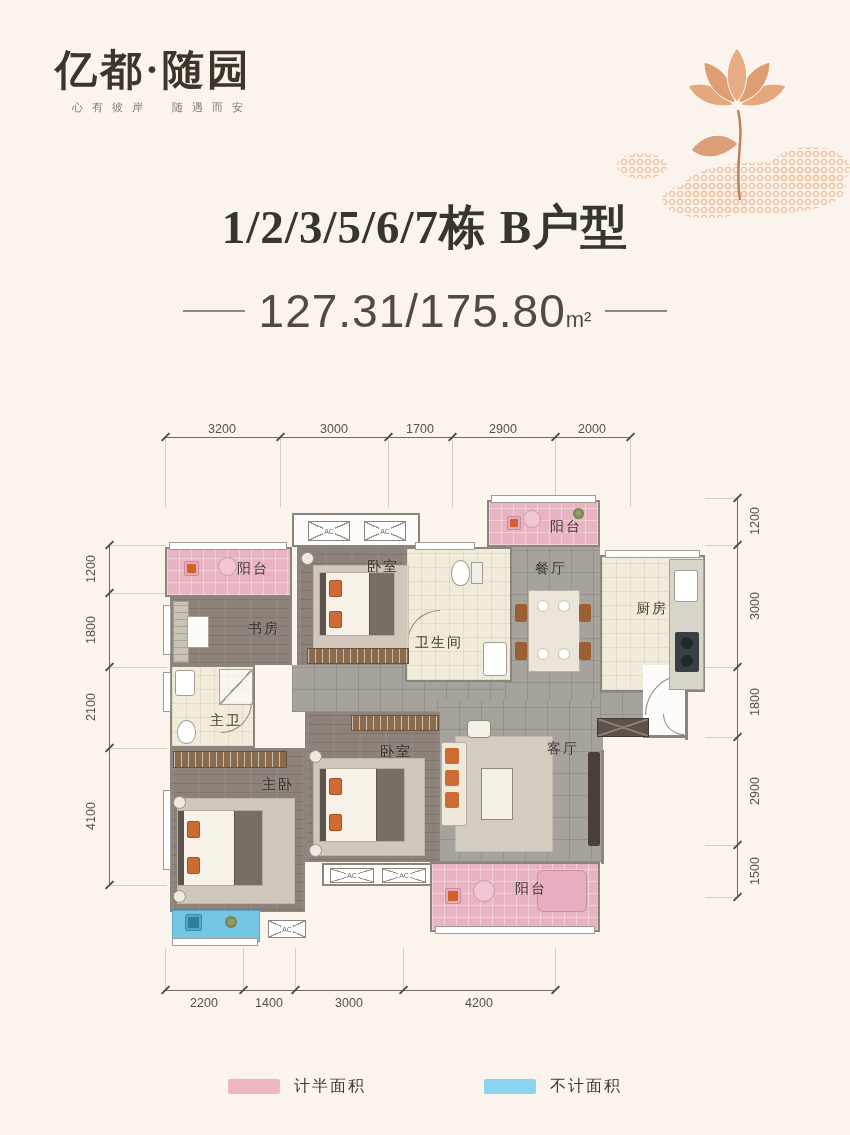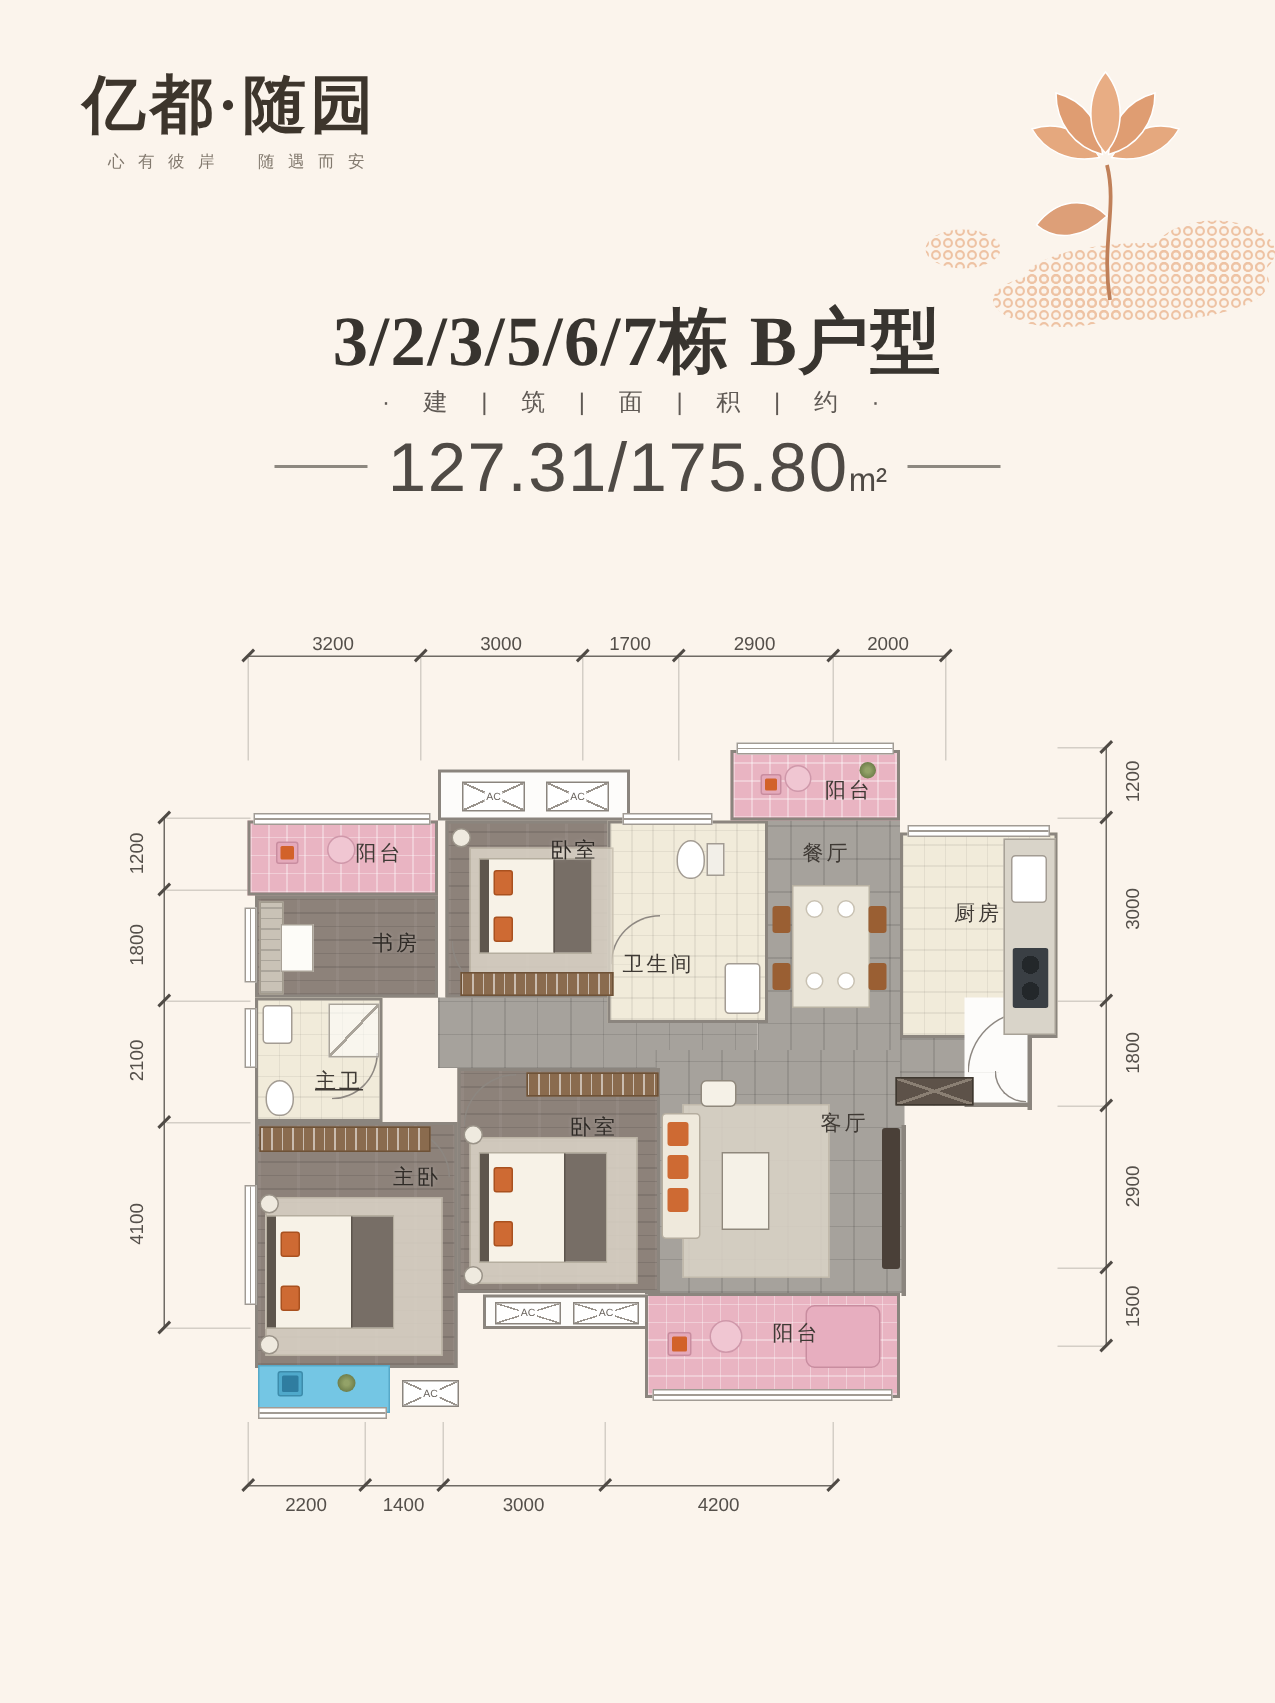--- a/index.html
+++ b/index.html
@@ -131,22 +131,21 @@
       <path d="M128,162 C122,125 133,100 126,72" stroke="#c08059" stroke-width="2.5" fill="none"></path>
       <path d="M126,106 C110,121 92,123 79,112 C92,95 112,92 126,106 Z" fill="#dd9f78" stroke="#fff" stroke-width="1"></path>
       <path d="M121,67 C100,71 84,62 76,48 C94,42 112,50 121,67 Z" fill="#e5a87e" stroke="#fff" stroke-width="1"></path>
       <path d="M129,67 C150,71 166,62 174,48 C156,42 138,50 129,67 Z" fill="#e5a87e" stroke="#fff" stroke-width="1"></path>
       <path d="M123,65 C104,60 92,44 92,24 C111,29 122,44 123,65 Z" fill="#df9d72" stroke="#fff" stroke-width="1"></path>
       <path d="M127,65 C146,60 158,44 158,24 C139,29 128,44 127,65 Z" fill="#df9d72" stroke="#fff" stroke-width="1"></path>
       <path d="M125,64 C112,50 112,26 125,10 C138,26 138,50 125,64 Z" fill="#e8ad84" stroke="#fff" stroke-width="1"></path>
     </svg>
   </div>
 
-  <div class="abs title">3/2/3/5/6/7栋 B户型</div>
-  <div class="abs subtitle">· 建 | 筑 | 面 | 积 | 约 ·</div>
+  <div class="abs title">1/2/3/5/6/7栋 B户型</div>
   <div class="abs arearow">
     <div class="dash"></div>
     <div><span class="areanum">127.31/175.80</span><span class="areaunit">m²</span></div>
     <div class="dash"></div>
   </div>
 
   <div class="abs plan">
 
     <div class="abs ext" style="left:80px;top:17px;width:1px;height:70px;"></div>
     <div class="abs ext" style="left:195px;top:17px;width:1px;height:70px;"></div>
@@ -368,21 +367,31 @@
       </div>
     <div class="plant" style="left:140px;top:496px;width:12px;height:12px;"></div>
 
     <div class="abs rlabel" style="left:152px;top:140px;">阳台</div>
     <div class="abs rlabel onwood" style="left:163px;top:200px;">书房</div>
     <div class="abs rlabel onwood" style="left:282px;top:138px;">卧室</div>
     <div class="abs rlabel" style="left:330px;top:214px;">卫生间</div>
     <div class="abs rlabel" style="left:450px;top:140px;">餐厅</div>
     <div class="abs rlabel" style="left:551px;top:180px;">厨房</div>
     <div class="abs rlabel" style="left:465px;top:98px;">阳台</div>
-    <div class="abs rlabel" style="left:125px;top:292px;text-decoration:underline;">主卫</div>
+    <div class="abs rlabel" style="left:125px;top:292px;">主卫</div>
     <div class="abs rlabel onwood" style="left:177px;top:356px;">主卧</div>
     <div class="abs rlabel onwood" style="left:295px;top:323px;">卧室</div>
     <div class="abs rlabel" style="left:462px;top:320px;">客厅</div>
     <div class="abs rlabel" style="left:430px;top:460px;">阳台</div>
   </div>
 
+  <div class="abs legend">
+    <div class="legitem">
+      <div class="sw p"></div>
+      <span>计半面积</span>
+    </div>
+    <div class="legitem">
+      <div class="sw b"></div>
+      <span>不计面积</span>
+    </div>
+  </div>
 
 </div>
 
 </body></html>

